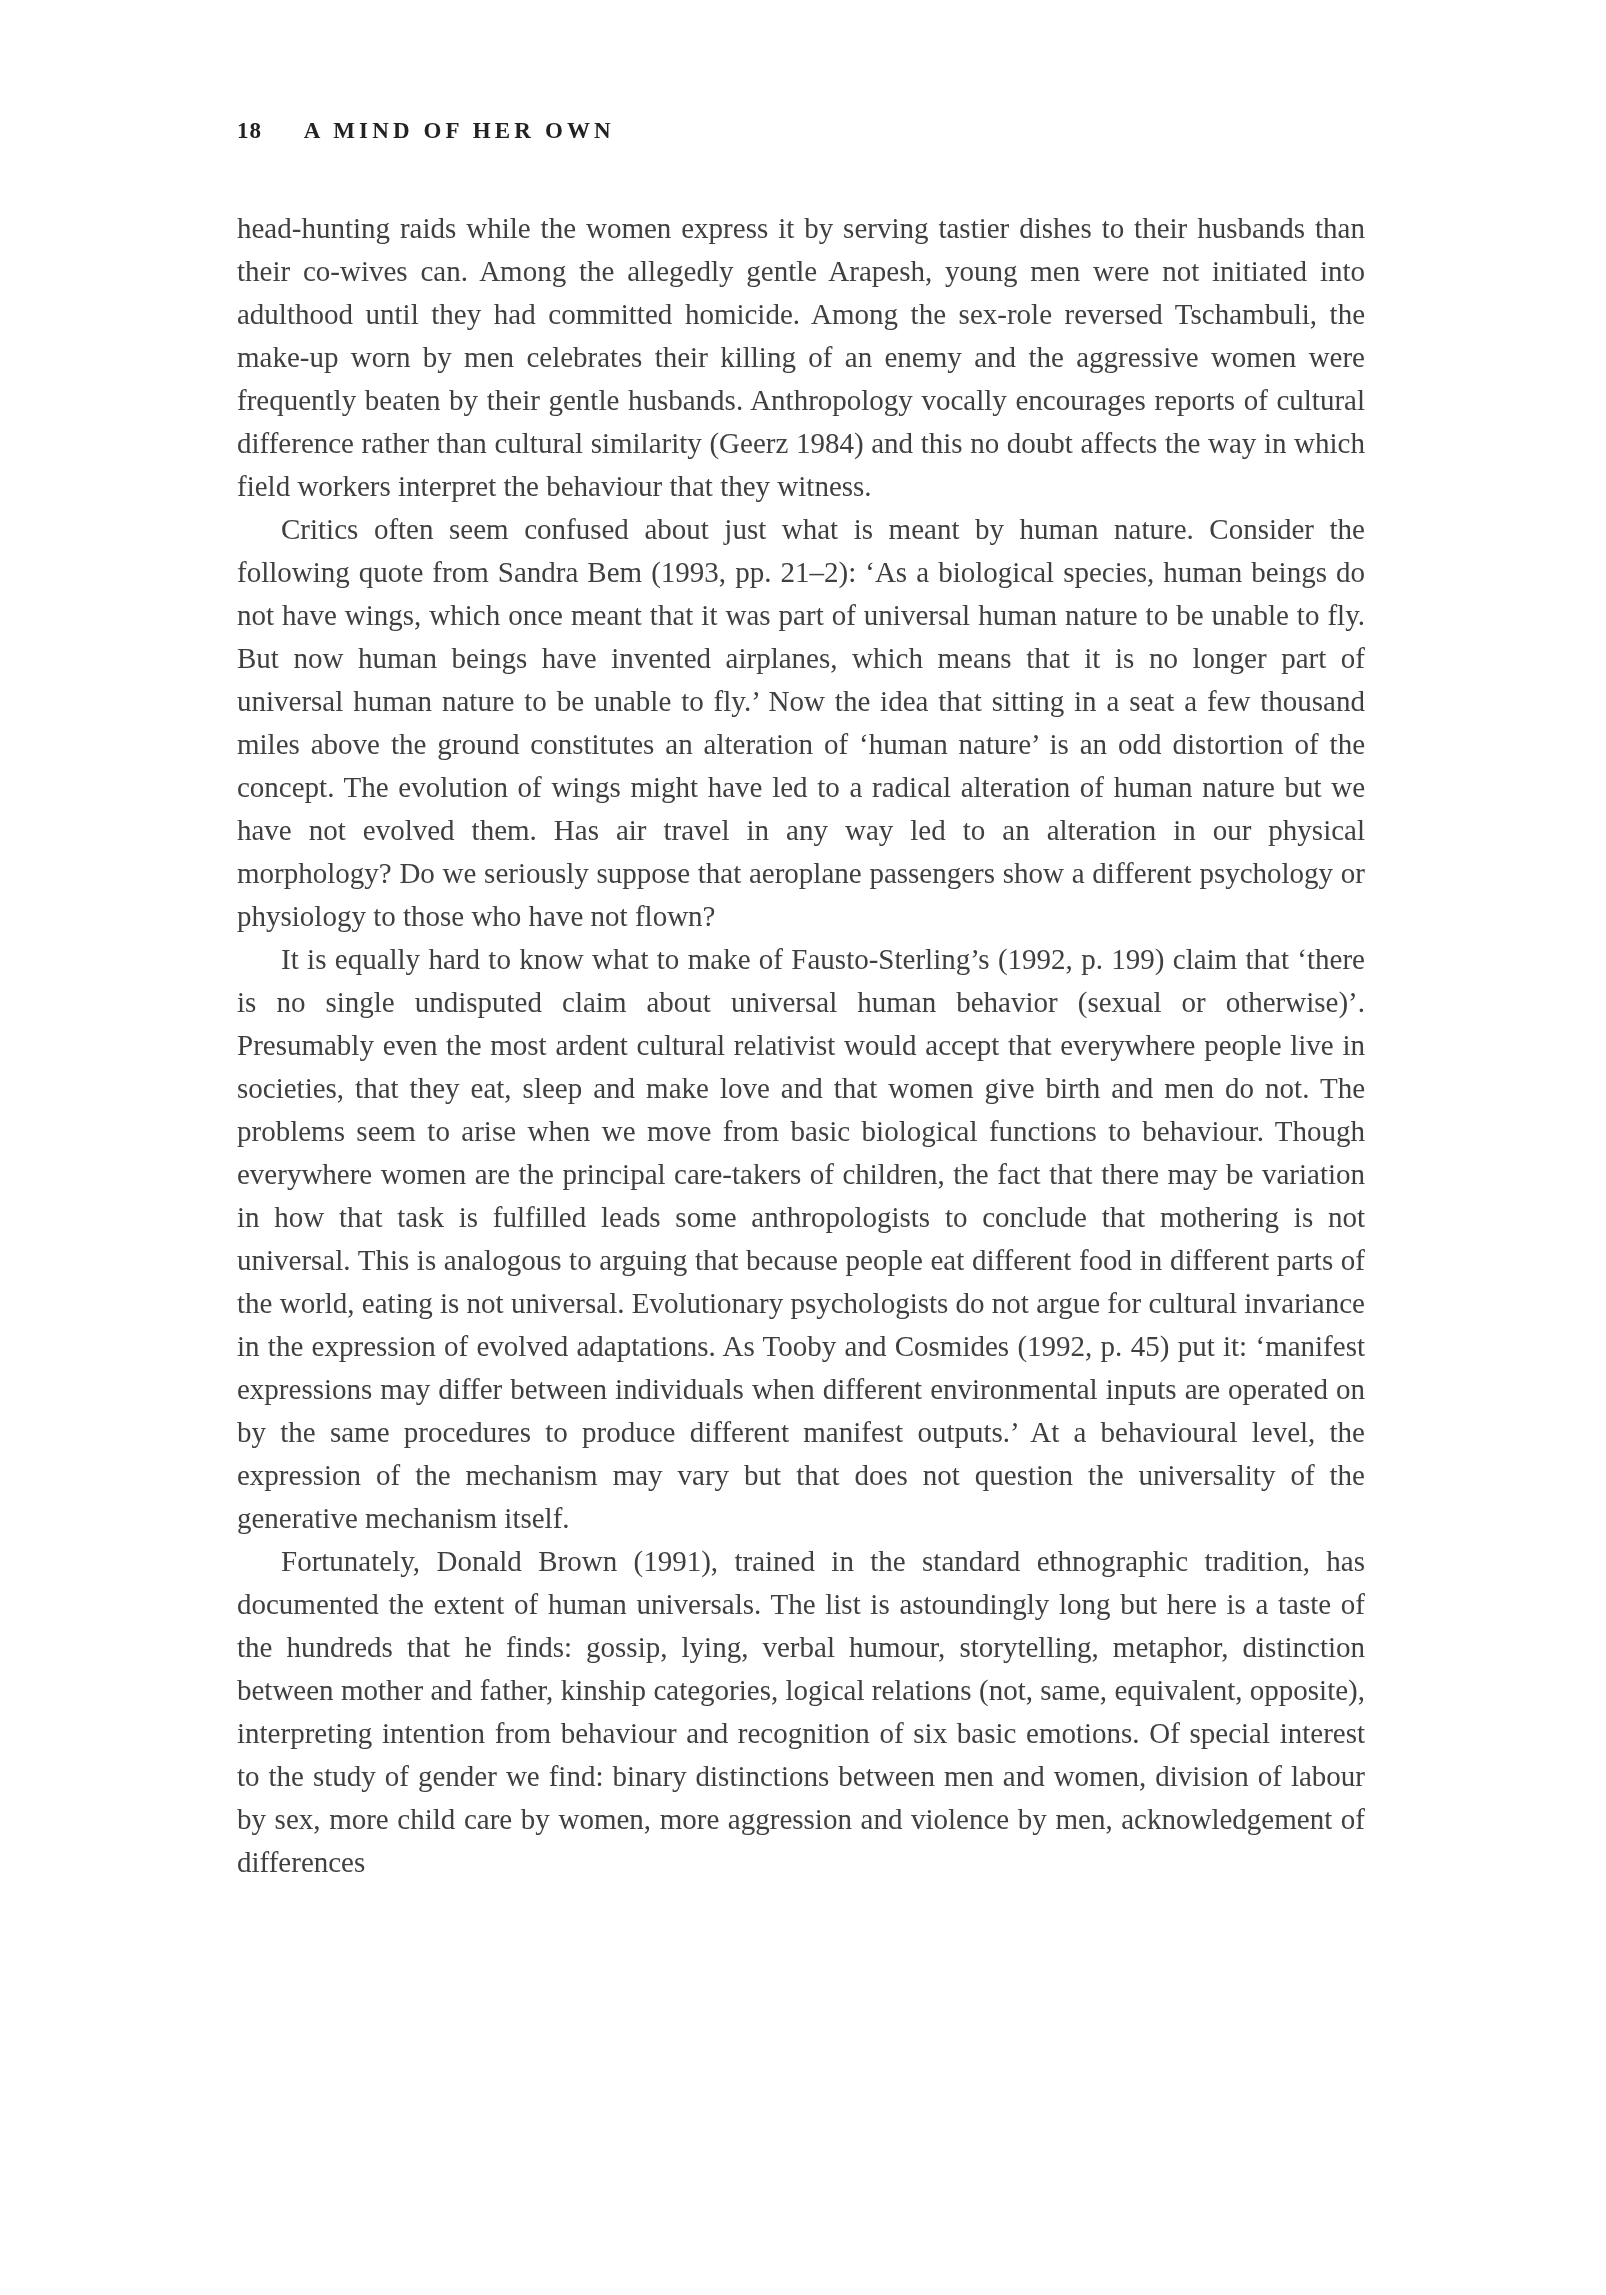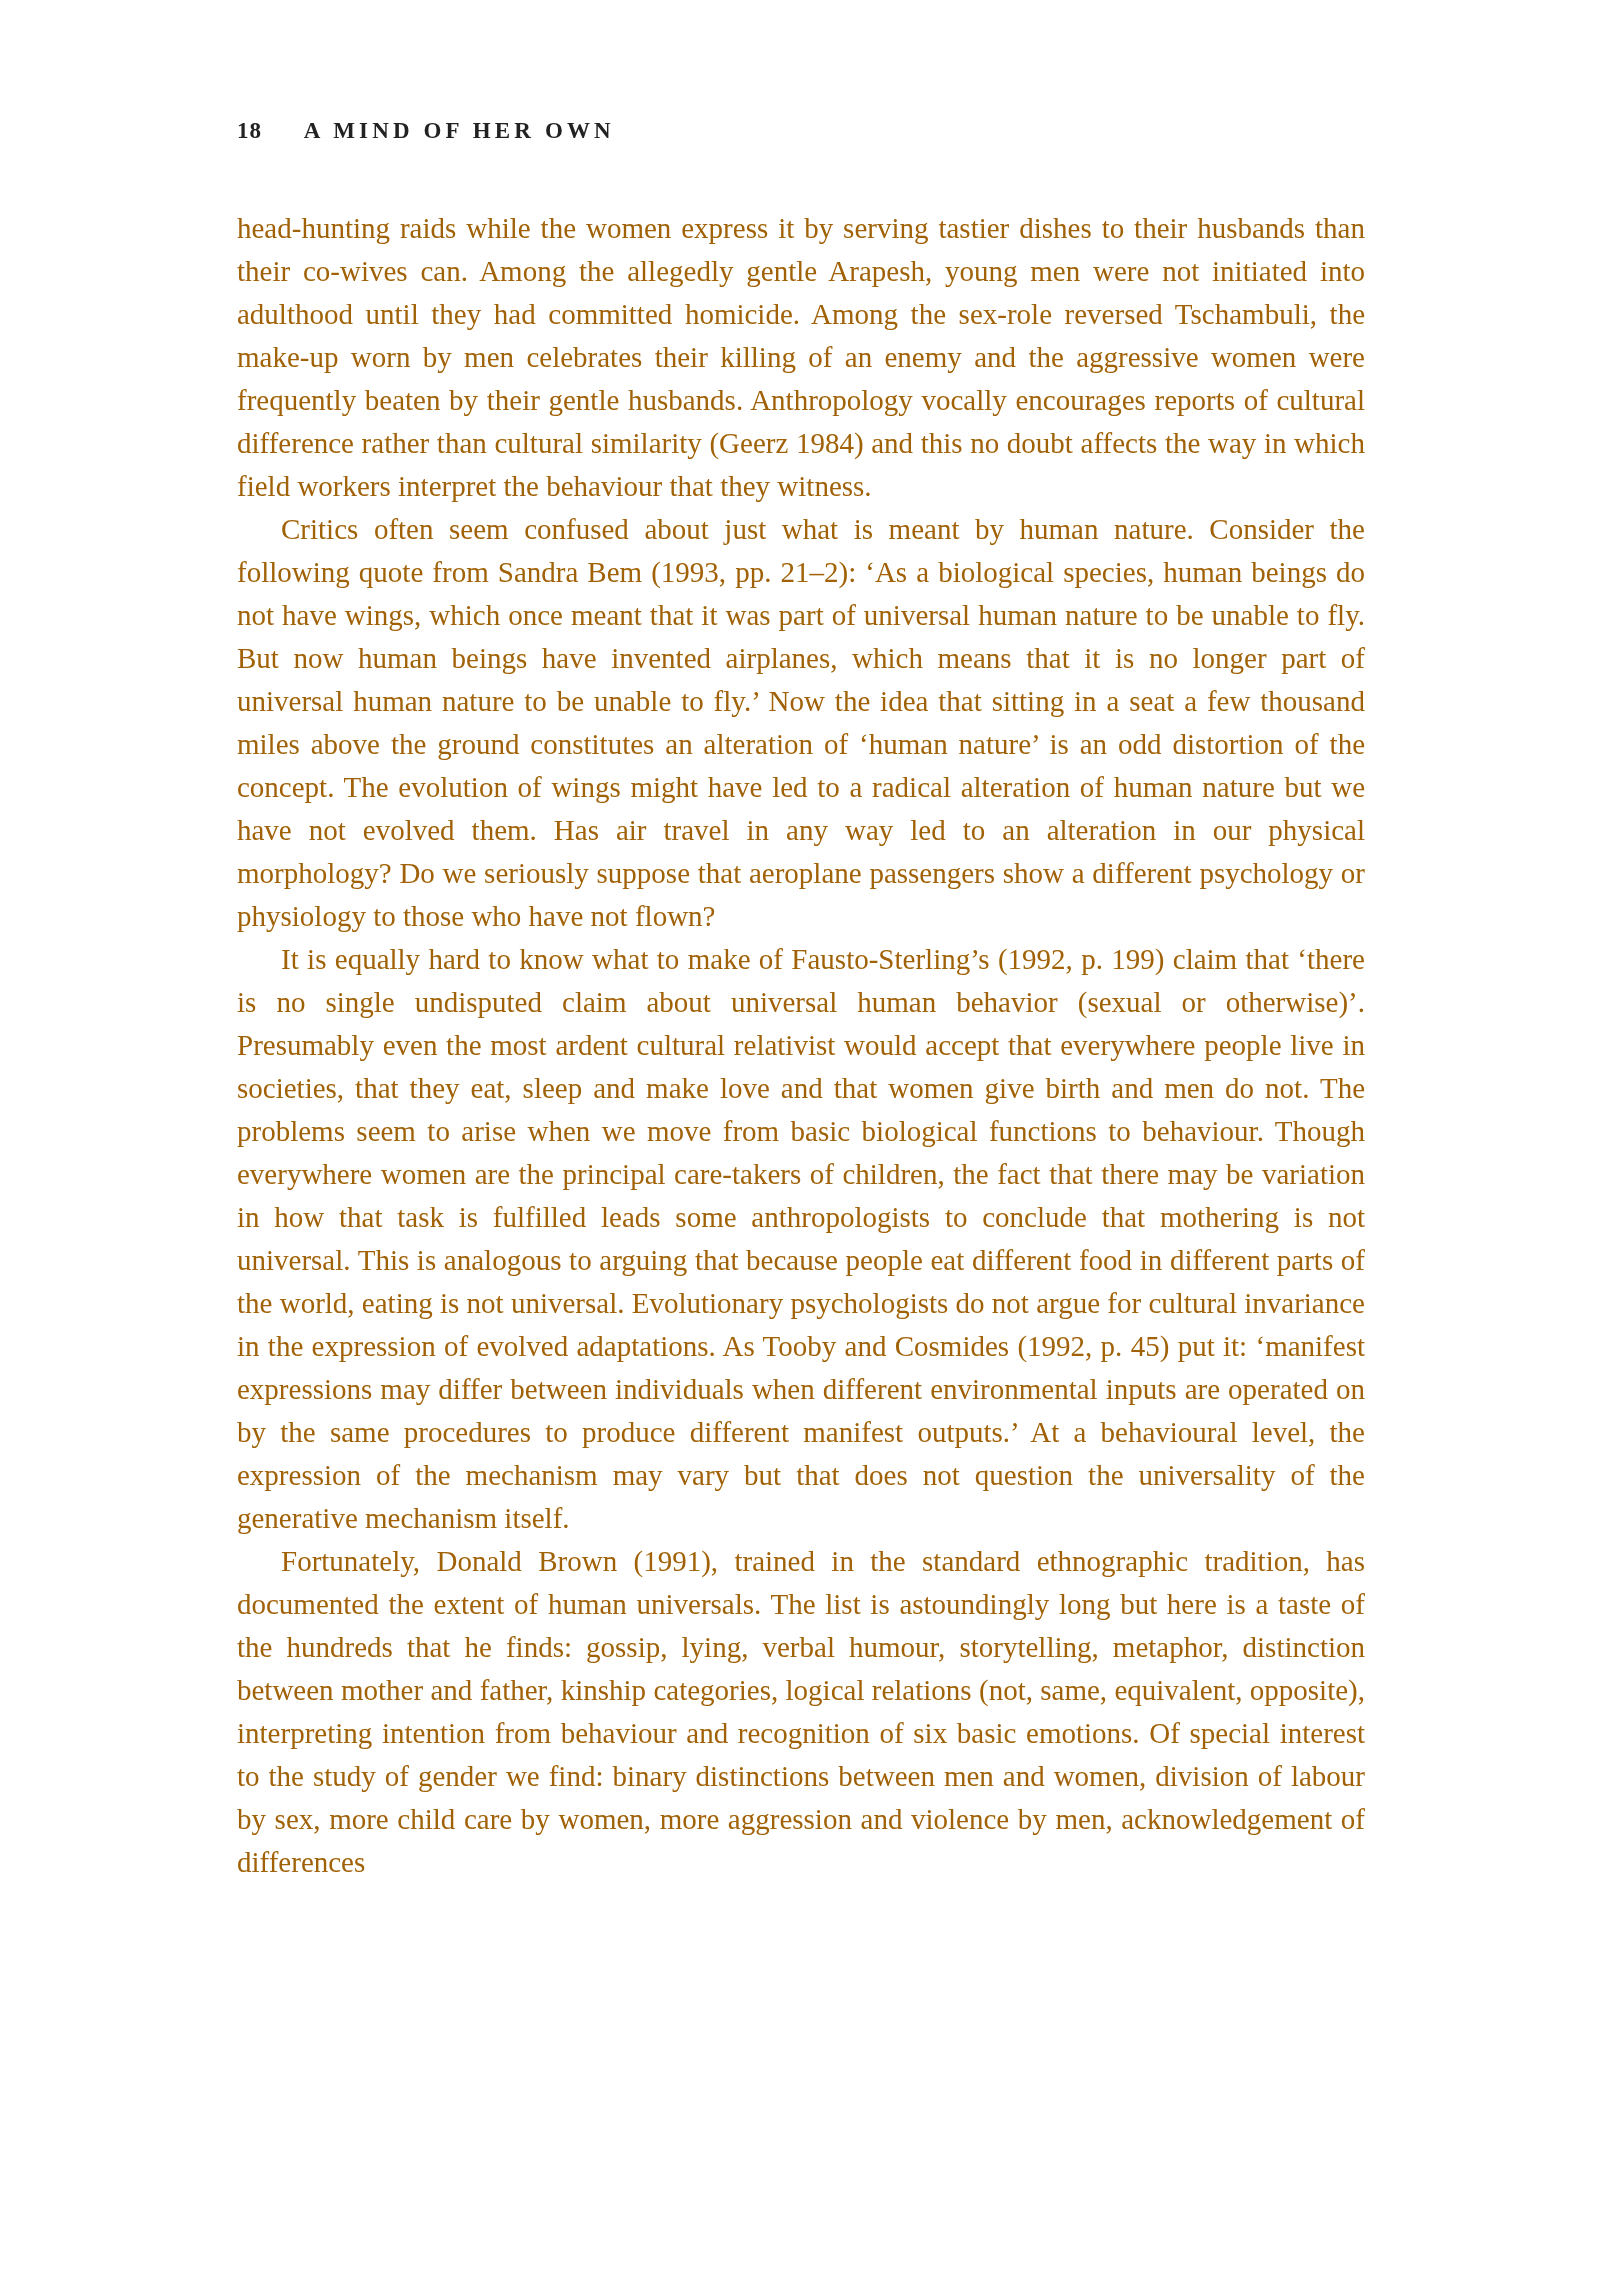--- a/index.html
+++ b/index.html
@@ -33,21 +33,21 @@
     font-weight: 700;
   }
   .body-text {
     position: absolute;
     left: 237px;
     top: 207px;
     width: 1128px;
     font-size: 29px;
     line-height: 43px;
     text-align: justify;
-    color: #a16207;
+    color: #404040;
   }
   .para { margin: 0; }
   .para.indent { text-indent: 44px; }
 </style>
 </head>
 <body>
 
 <div class="page">
 
   <header class="running-head">

